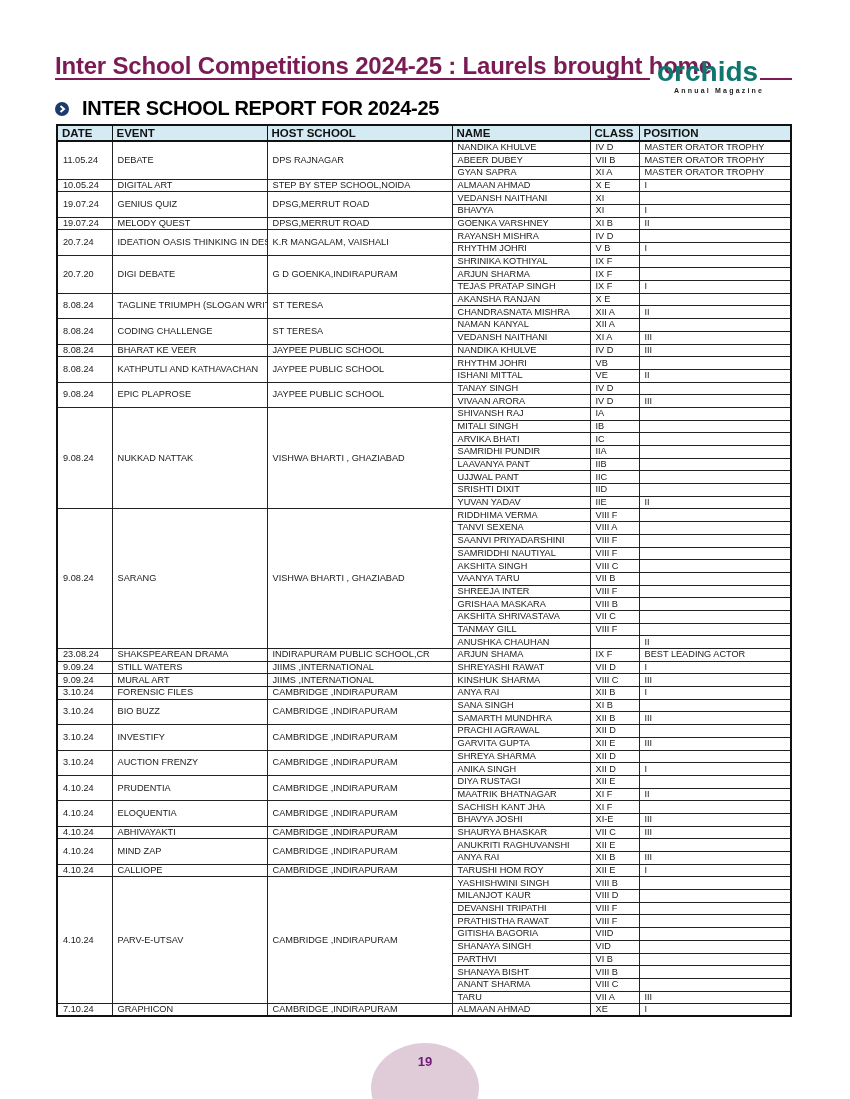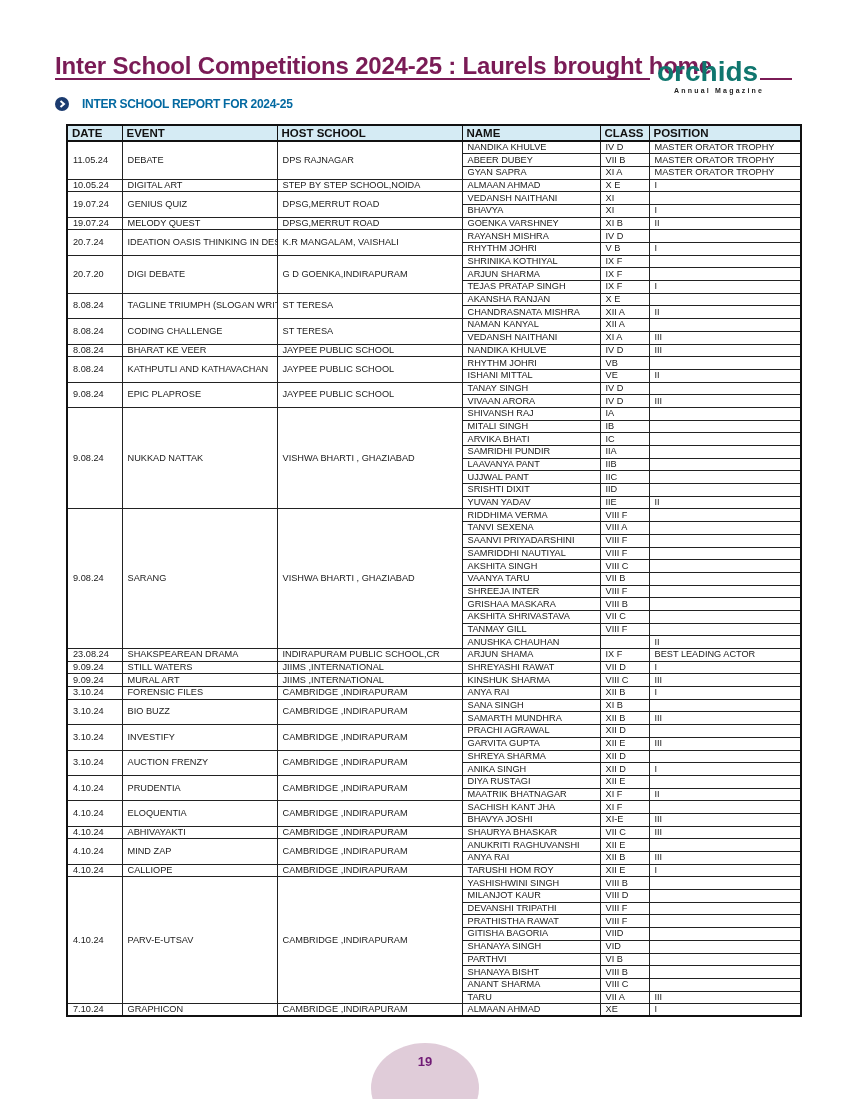--- a/index.html
+++ b/index.html
@@ -30,28 +30,28 @@
   .section-head {
     position: absolute; left: 55px; top: 97px; display: flex; align-items: center;
   }
   .section-icon {
     width: 14px; height: 14px; border-radius: 50%; background: #1b3b6f;
     display: flex; align-items: center; justify-content: center; margin-right: 13px;
   }
   .section-icon svg { display: block; }
   .section-title {
     font-family: "Liberation Sans", sans-serif; font-weight: bold;
-    font-size: 12px; color: #0369a1; letter-spacing: -0.3px;
+    font-size: 20px; color: #000000; letter-spacing: -0.3px;
   }
 
   table.report {
     position: absolute; left: 56px; top: 124px; width: 734px;
     border-collapse: collapse; table-layout: fixed;
     border: 2px solid #111;
-    font-family: "Liberation Sans", sans-serif; font-size: 9.2px; margin-left: 10px;
+    font-family: "Liberation Sans", sans-serif; font-size: 9.2px;
   }
   table.report th {
     background: #d5ebf4; border: 1px solid #111; border-bottom: 2px solid #111;
     text-align: left; font-weight: bold; font-size: 11.5px; height: 16px; padding: 0 4px;
     color: #111;
   }
   table.report td {
     border: 1px solid #222; padding: 0 5px; height: 12.7px; line-height: 11px;
     vertical-align: middle; white-space: nowrap; overflow: hidden; color: #1a1a1a;
   }

